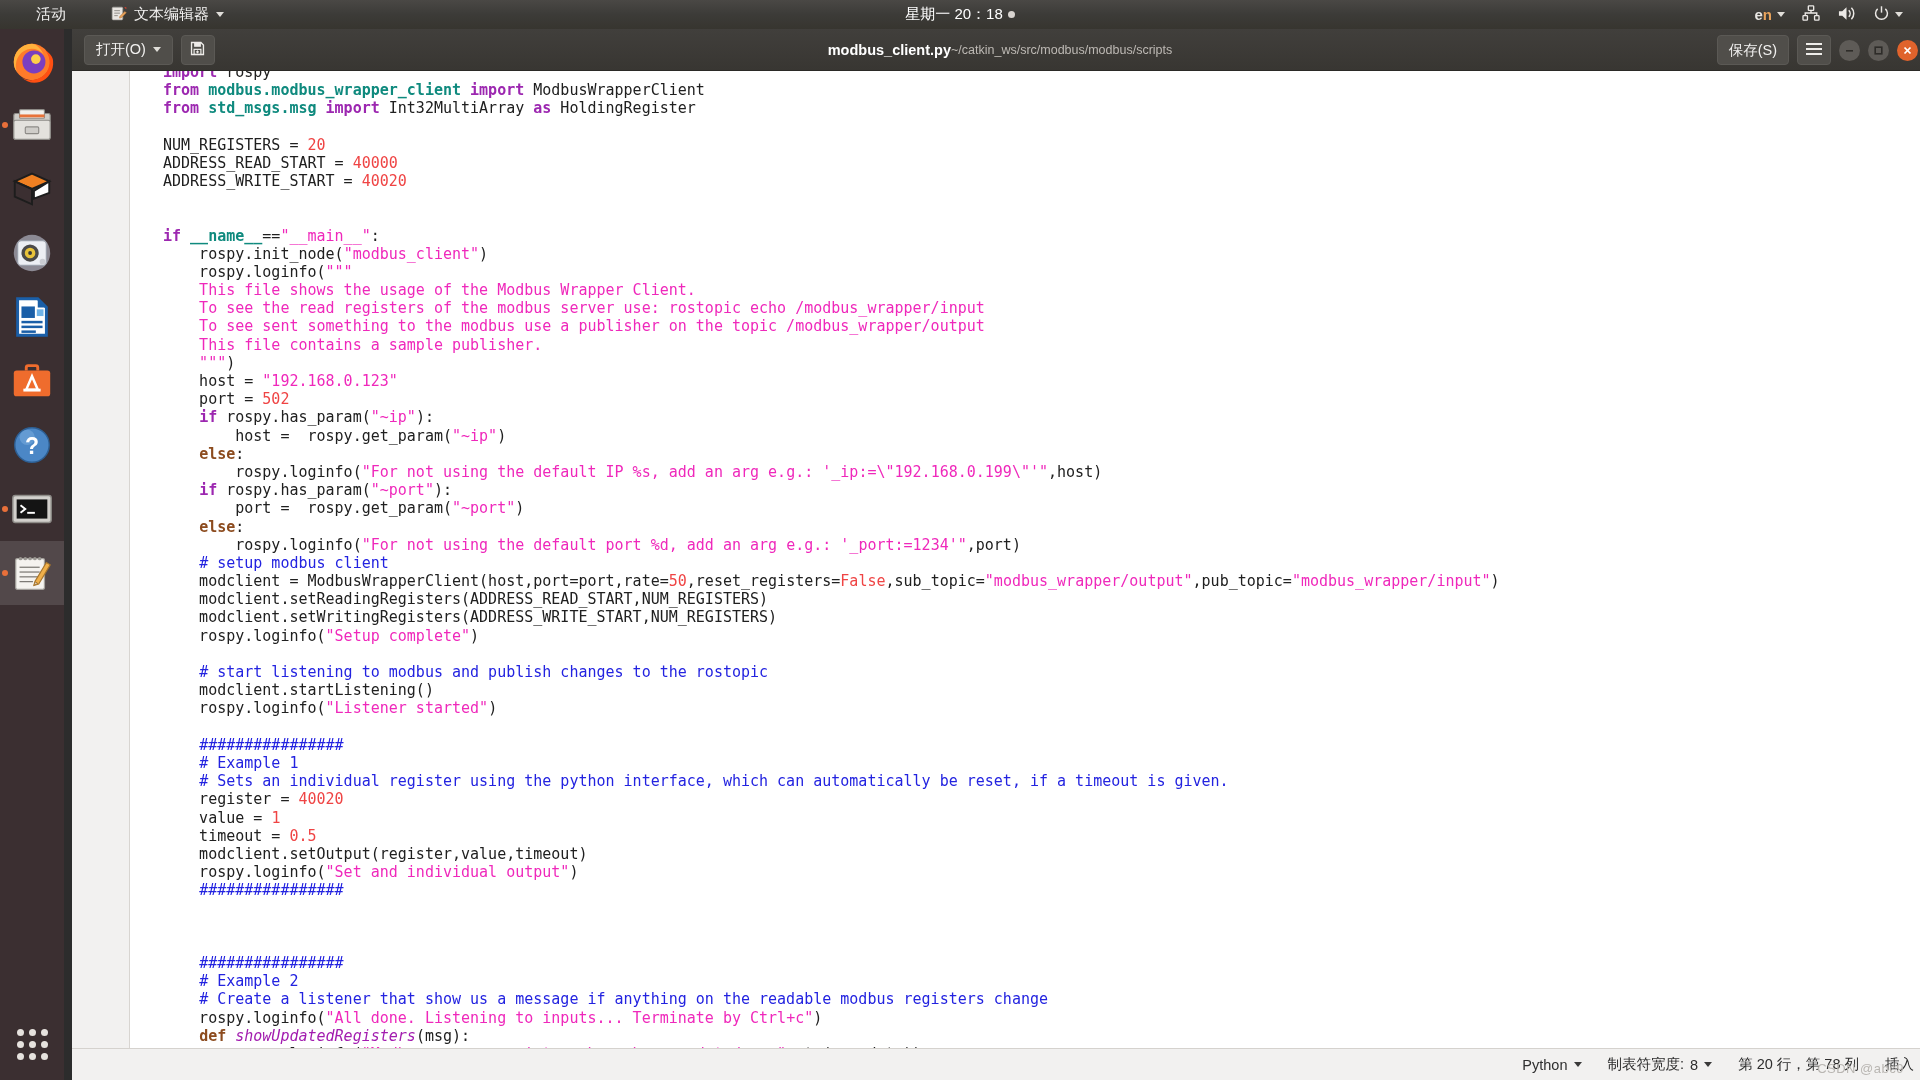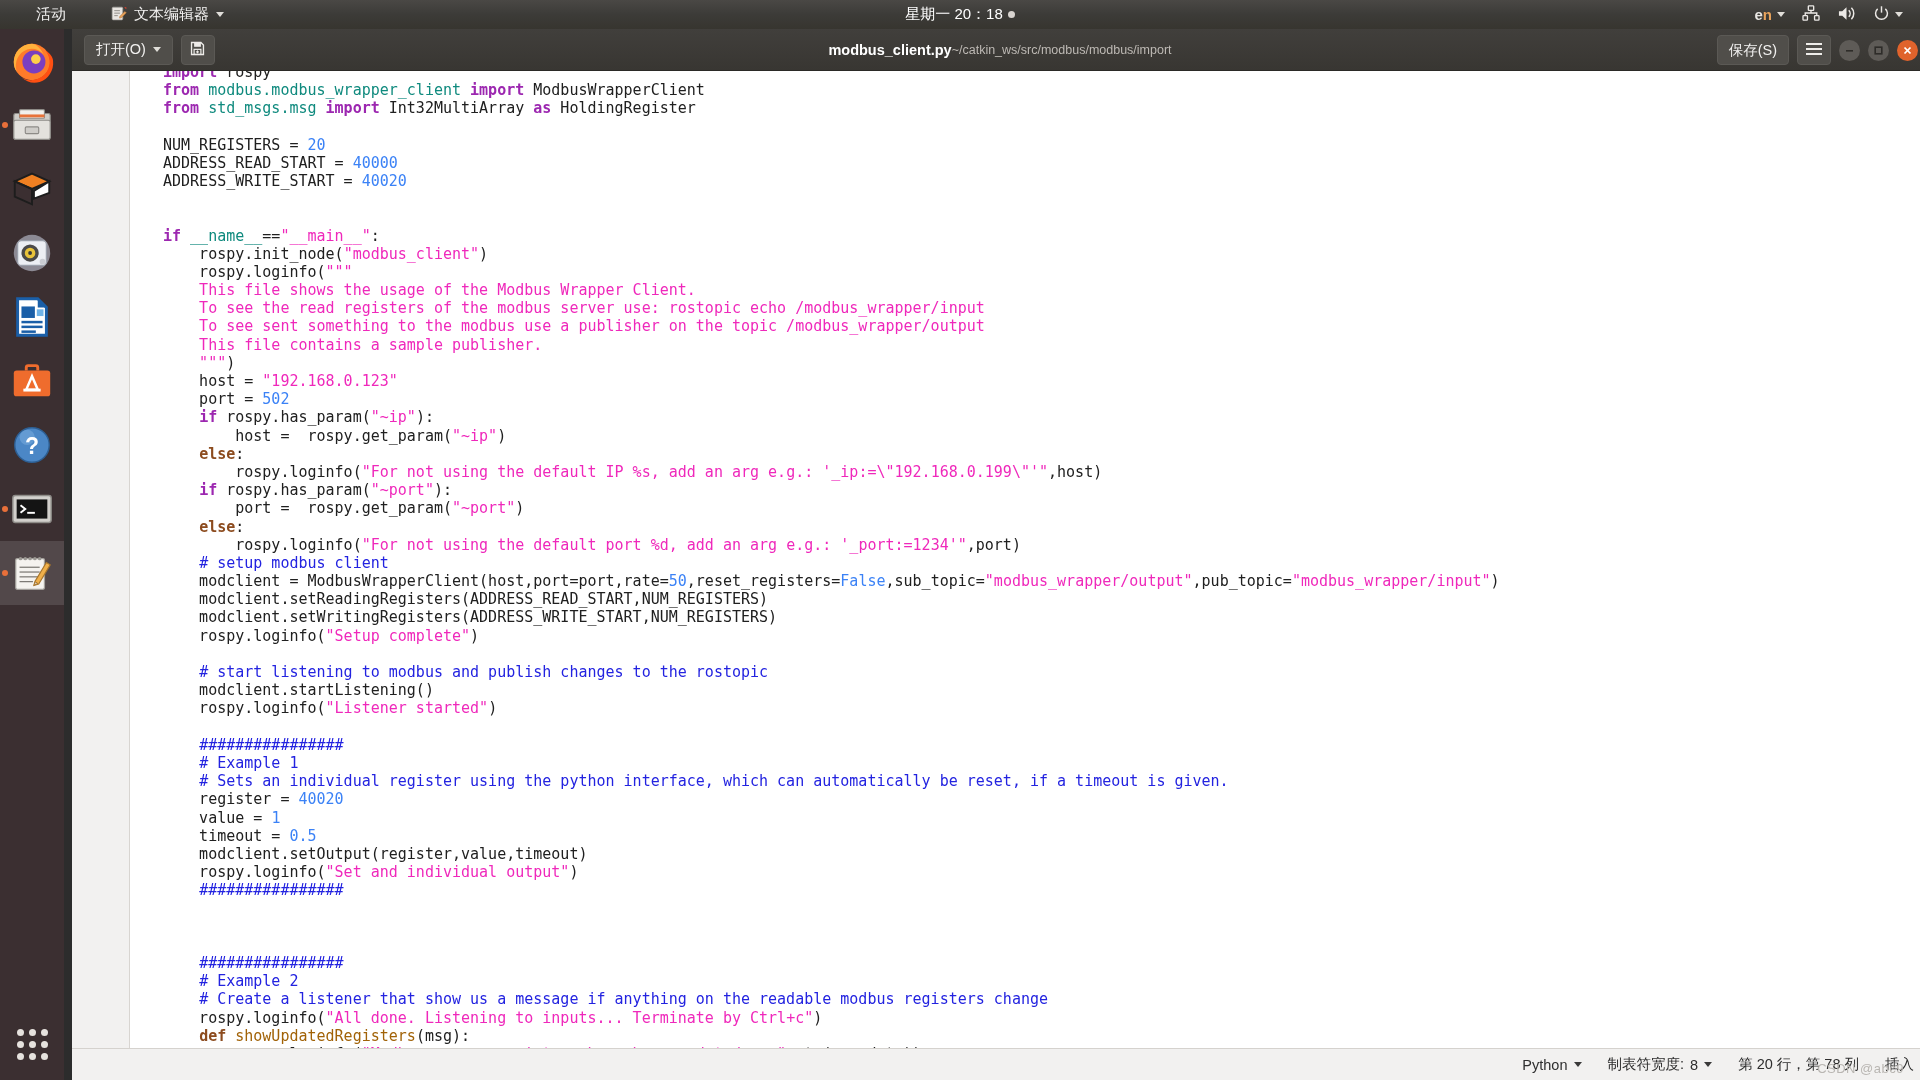--- a/index.html
+++ b/index.html
@@ -110,23 +110,23 @@
     position:absolute; left:59px; top:0; right:0; bottom:0;
     font-family:"DejaVu Sans Mono","Liberation Mono",monospace;
     font-size:15px; line-height:18.2px;
     white-space:pre; color:#202020; padding-top:0px;
     letter-spacing:0px;
   }
   #code .line { height:18.2px;padding-left:32px; }
   
   .kw   { color:#9c27b0; font-weight:bold; }   
   .kw2  { color:#8c4b1e; font-weight:bold;text-align:center; }   
-  .mod  { color:#0f8a7e; }                     
-  .fn   { color:#a16207; }                     
-  .num  { color:#3b82f6; }                     
+  .mod  { color:#0f8a7e;font-weight:bold; }                     
+  .fn   { color:#a21caf;font-style:italic; }                     
+  .num  { color:#ef4444; }                     
   .str  { color:#ef28bb; }                     
   .com  { color:#2323e0; }                     
   .pl   { color:#202020; }                     
 
   
   #code .line.clipped { height:10px; overflow:hidden; position:relative; }
   #code .line.clipped > span { position:relative; top:-8px; display:inline-block; }
 
   #vscroll {
     position:absolute; right:2px; top:352px; width:6px; height:435px;
@@ -350,21 +350,21 @@
             <rect x="6" y="11" width="8" height="6" fill="none" stroke="#eeece9" stroke-width="1.4"></rect>
             <line x1="10" y1="12.3" x2="10" y2="15.7" stroke="#eeece9" stroke-width="1.3"></line>
             <line x1="8.3" y1="14" x2="11.7" y2="14" stroke="#eeece9" stroke-width="1.3"></line>
           </svg>
         </span>
       </div>
     </div>
 
     <div class="tb-center">
       <div class="tb-title">modbus_client.py</div>
-      <div class="tb-sub">~/catkin_ws/src/modbus/modbus/import</div>
+      <div class="tb-sub">~/catkin_ws/src/modbus/modbus/scripts</div>
     </div>
 
     <div class="tb-right">
       <div class="tb-btn">
         <span>保存(S)</span>
       </div>
       <div class="tb-btn icon-only">
         <span>
           <svg width="16" height="14" viewBox="0 0 16 14">
             <rect y="1" width="16" height="2" fill="#eeece9"></rect>

